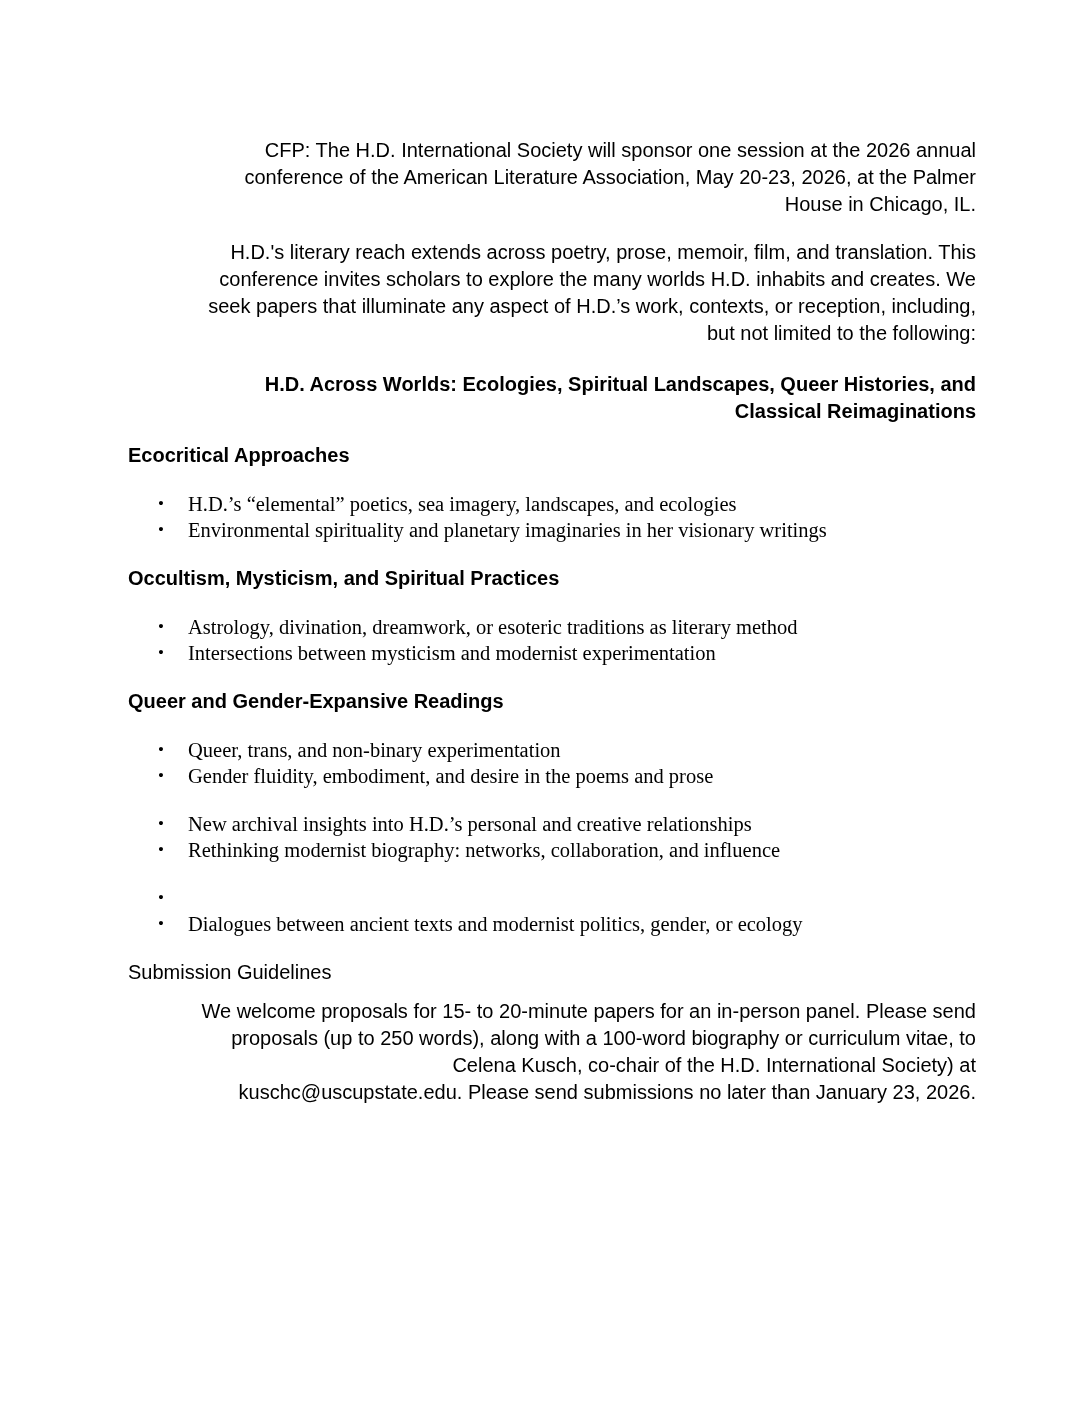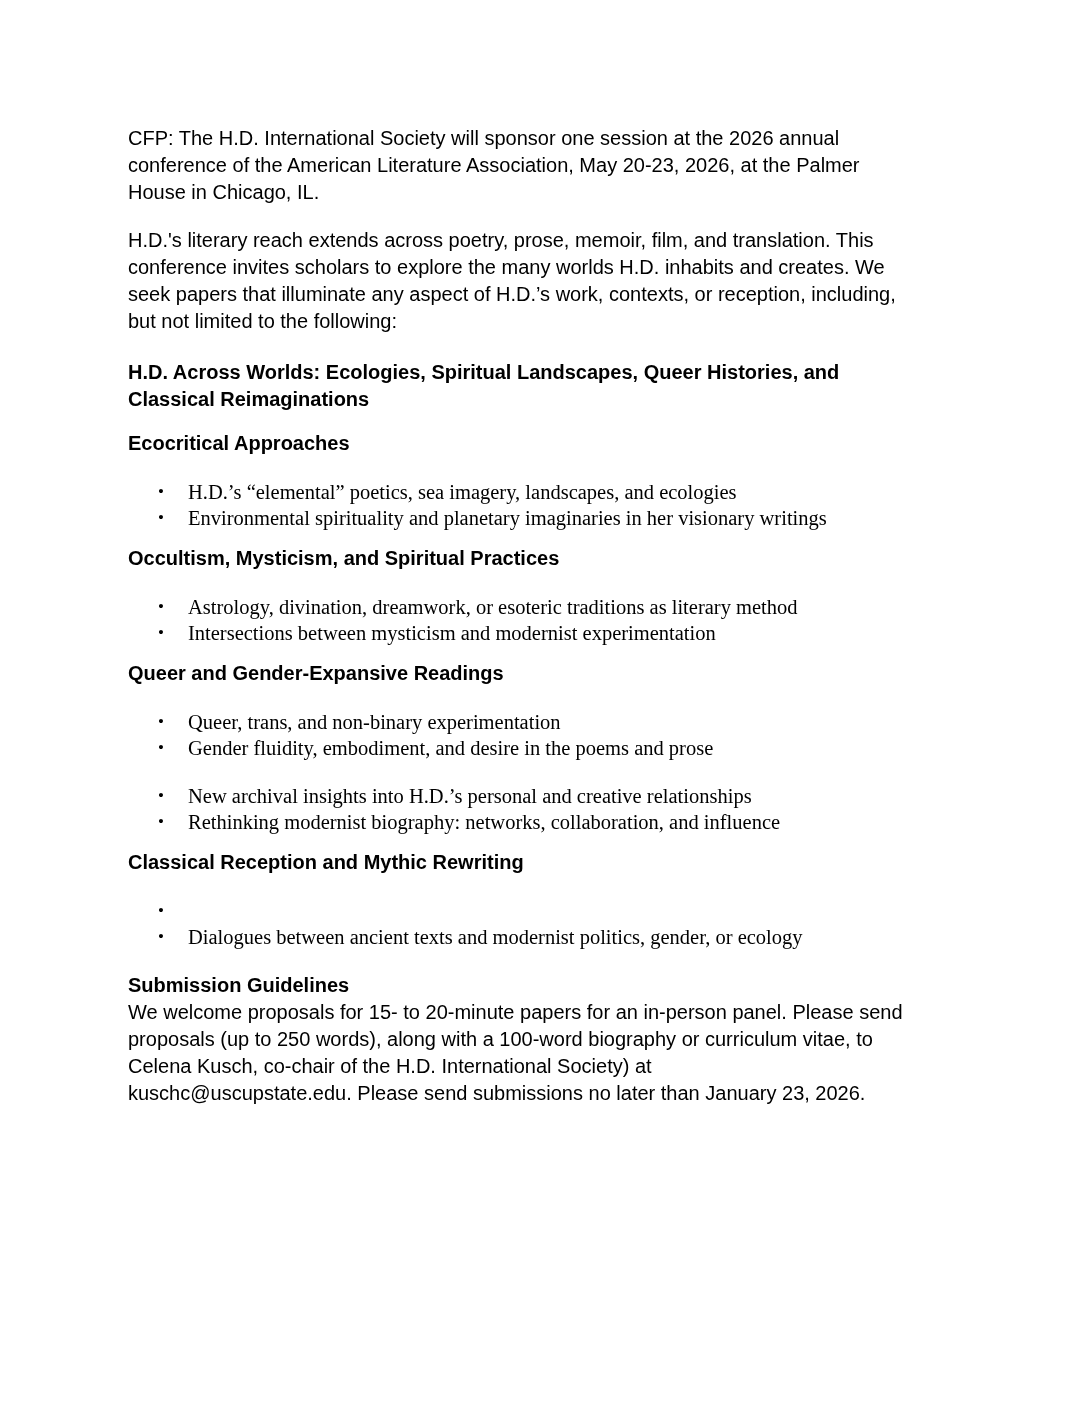--- a/index.html
+++ b/index.html
@@ -16,32 +16,33 @@
     padding: 125px 100px 0 128px;
     background: #ffffff;
     color: #000000;
     font-family: "Liberation Sans", sans-serif;
     font-size: 20px;
     line-height: 27px;
     overflow: hidden;
   }
   .para {
     white-space: pre;          
-    margin: 0;
+    margin: 12px;
+    text-align: right;
   }
   .doc-title {
     font-weight: bold;
     margin-top: 24px;
   }
   .body-para {
     margin-top: 21px;
   }
   .section-heading {
     font-weight: bold;
-    margin-top: 14px;
+    margin-top: 22px;
     white-space: pre;
   }
   .section-heading.attached {
     margin-top: 17px;
   }
   .bullet-list {
     margin-top: 22px;
     font-family: "Liberation Serif", serif;
     font-size: 20.5px;
     line-height: 26px;
@@ -57,21 +58,21 @@
     font-size: 17px;
     line-height: 26px;
   }
   .bullet-text {
     white-space: pre;
   }
   .submission-block {
     margin-top: 22px;
   }
   .submission-heading {
-    font-weight: bold;
+    font-weight: normal;
     white-space: pre;
   }
 </style>
 </head>
 <body>
 
 <div class="page">
 
   <p class="para">CFP: The H.D. International Society will sponsor one session at the 2026 annual
 conference of the American Literature Association, May 20-23, 2026, at the Palmer
@@ -134,21 +135,20 @@
         <span class="bullet-text">New archival insights into H.D.’s personal and creative relationships</span>
       </div>
       <div class="bullet-row">
         <span class="bullet-marker">•</span>
         <span class="bullet-text">Rethinking modernist biography: networks, collaboration, and influence</span>
       </div>
     </div>
   </div>
 
   <div>
-    <div class="section-heading">Classical Reception and Mythic Rewriting</div>
     <div class="bullet-list">
       <div class="bullet-row">
         <span class="bullet-marker">•</span>
       </div>
       <div class="bullet-row">
         <span class="bullet-marker">•</span>
         <span class="bullet-text">Dialogues between ancient texts and modernist politics, gender, or ecology</span>
       </div>
     </div>
   </div>

